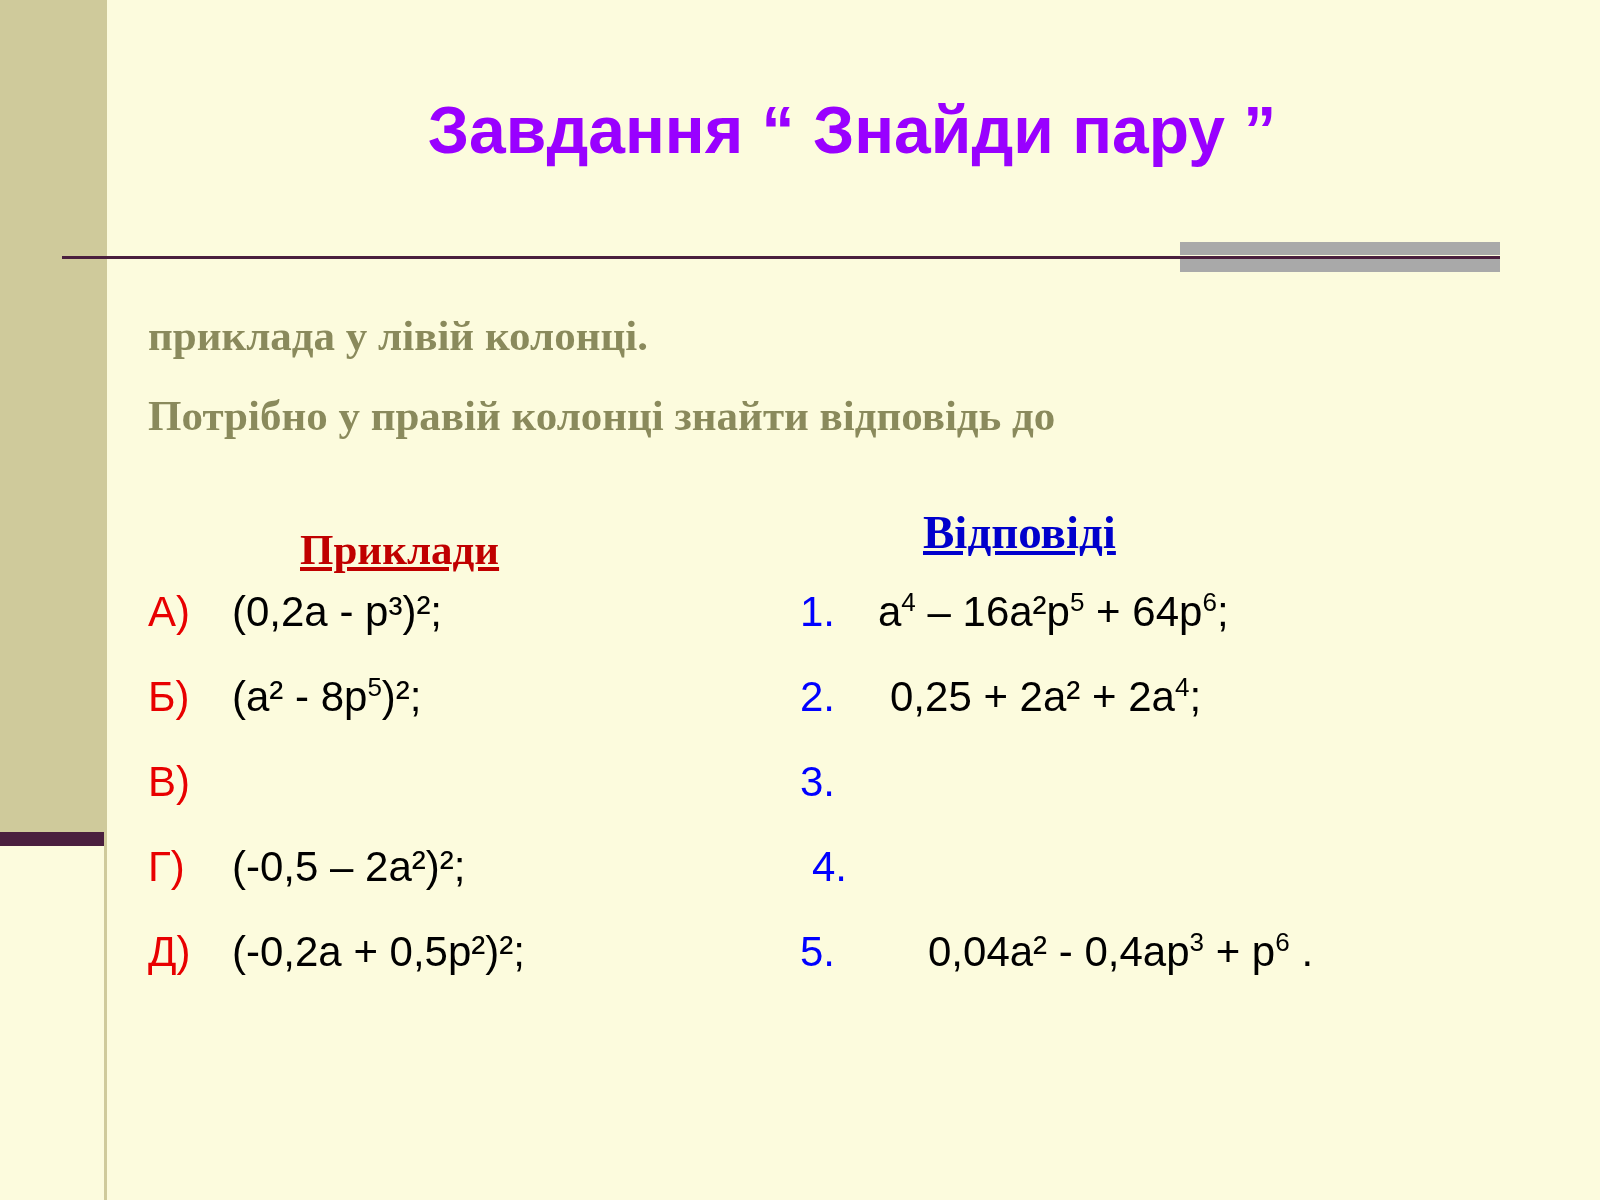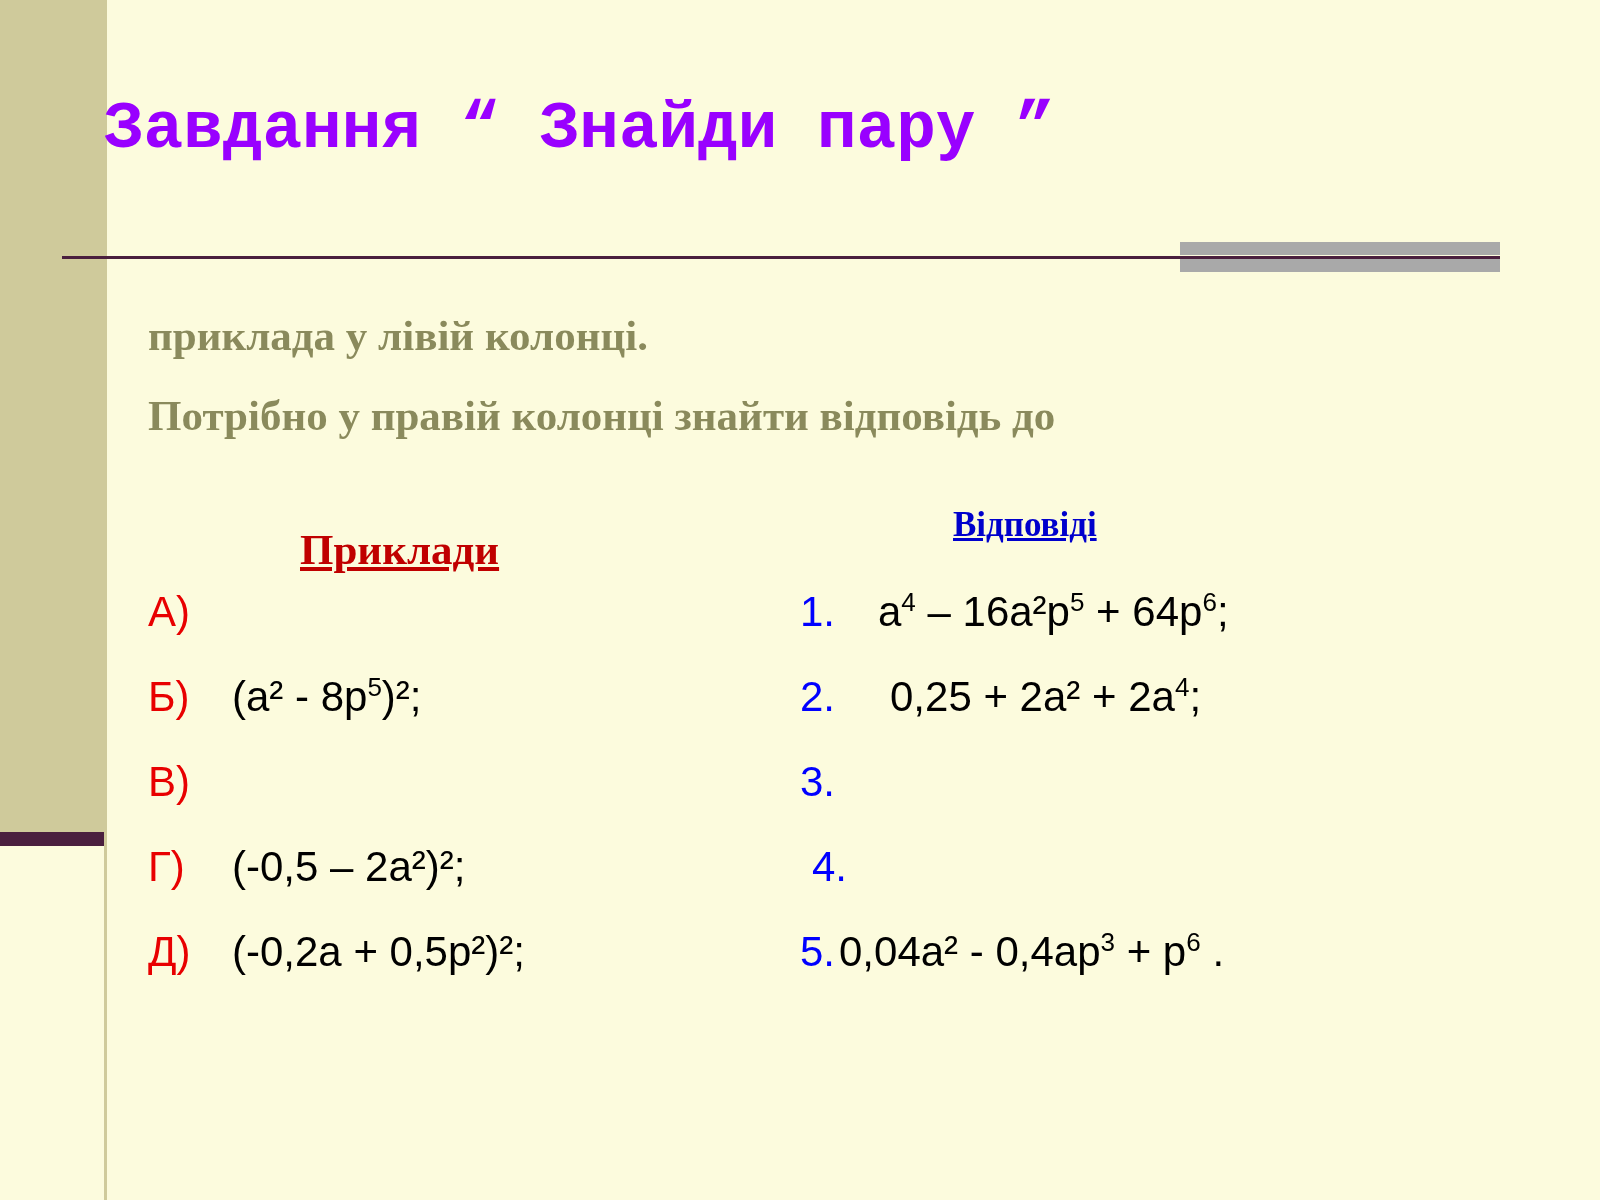--- a/index.html
+++ b/index.html
@@ -38,22 +38,22 @@
     width: 3px;
     height: 1200px;
     background: #CFCA9B;
   }
   
   .title {
     position: absolute;
     left: 104px;
     top: 92px;
     width: 1496px;
-    text-align: left;
-    font-family: Liberation Mono, monospace;
+    text-align: center;
+    font-family: Liberation Sans, sans-serif;
     font-weight: bold;
     font-size: 66px;
     color: #9900FF;
     letter-spacing: 0px;
     white-space: nowrap;
   }
   
   .rule-line {
     position: absolute;
     left: 62px;
@@ -97,25 +97,25 @@
     top: 505px;
     font-family: "Liberation Serif", serif;
     font-weight: bold;
     font-size: 43px;
     color: #C00000;
     text-decoration: underline;
     margin-top: 20px;
   }
   .head-right {
     position: absolute;
-    left: 953px;
+    left: 923px;
     top: 505px;
     font-family: "Liberation Serif", serif;
     font-weight: bold;
-    font-size: 35px;
+    font-size: 47px;
     color: #0000CC;
     text-decoration: underline;
   }
   
   .rows {
     position: absolute;
     left: 0;
     top: 588px;
     width: 1600px;
   }
@@ -172,20 +172,21 @@
   <div>приклада у лівій колонці.</div>
   <div>Потрібно у правій колонці знайти відповідь до</div>
 </div>
 
 <div class="head-left">Приклади</div>
 <div class="head-right">Відповіді</div>
 
 <div class="rows">
     <div class="row">
       <span class="lbl-left">А)</span>
+      <span class="expr-left">(0,2а - р³)²;</span>
       <span class="lbl-right" style="left: 800px;">1.</span>
       <span class="expr-right" style="left: 878px;">а<sup>4</sup> – 16а²р<sup>5</sup> + 64р<sup>6</sup>;</span>
     </div>
     <div class="row">
       <span class="lbl-left">Б)</span>
       <span class="expr-left">(а² - 8р<sup>5</sup>)²;</span>
       <span class="lbl-right" style="left: 800px;">2.</span>
       <span class="expr-right" style="left: 890px;">0,25 + 2а² + 2а<sup>4</sup>;</span>
     </div>
     <div class="row">
@@ -194,15 +195,15 @@
     </div>
     <div class="row">
       <span class="lbl-left">Г)</span>
       <span class="expr-left">(-0,5 – 2а²)²;</span>
       <span class="lbl-right" style="left: 812px;">4.</span>
     </div>
     <div class="row">
       <span class="lbl-left">Д)</span>
       <span class="expr-left">(-0,2а + 0,5р²)²;</span>
       <span class="lbl-right" style="left: 800px;">5.</span>
-      <span class="expr-right" style="left: 839px;">0,04а² - 0,4ар<sup>3</sup> + р<sup>6</sup> .</span>
+      <span class="expr-right" style="left: 928px;">0,04а² - 0,4ар<sup>3</sup> + р<sup>6</sup> .</span>
     </div>
   </div>
 
 </body></html>

